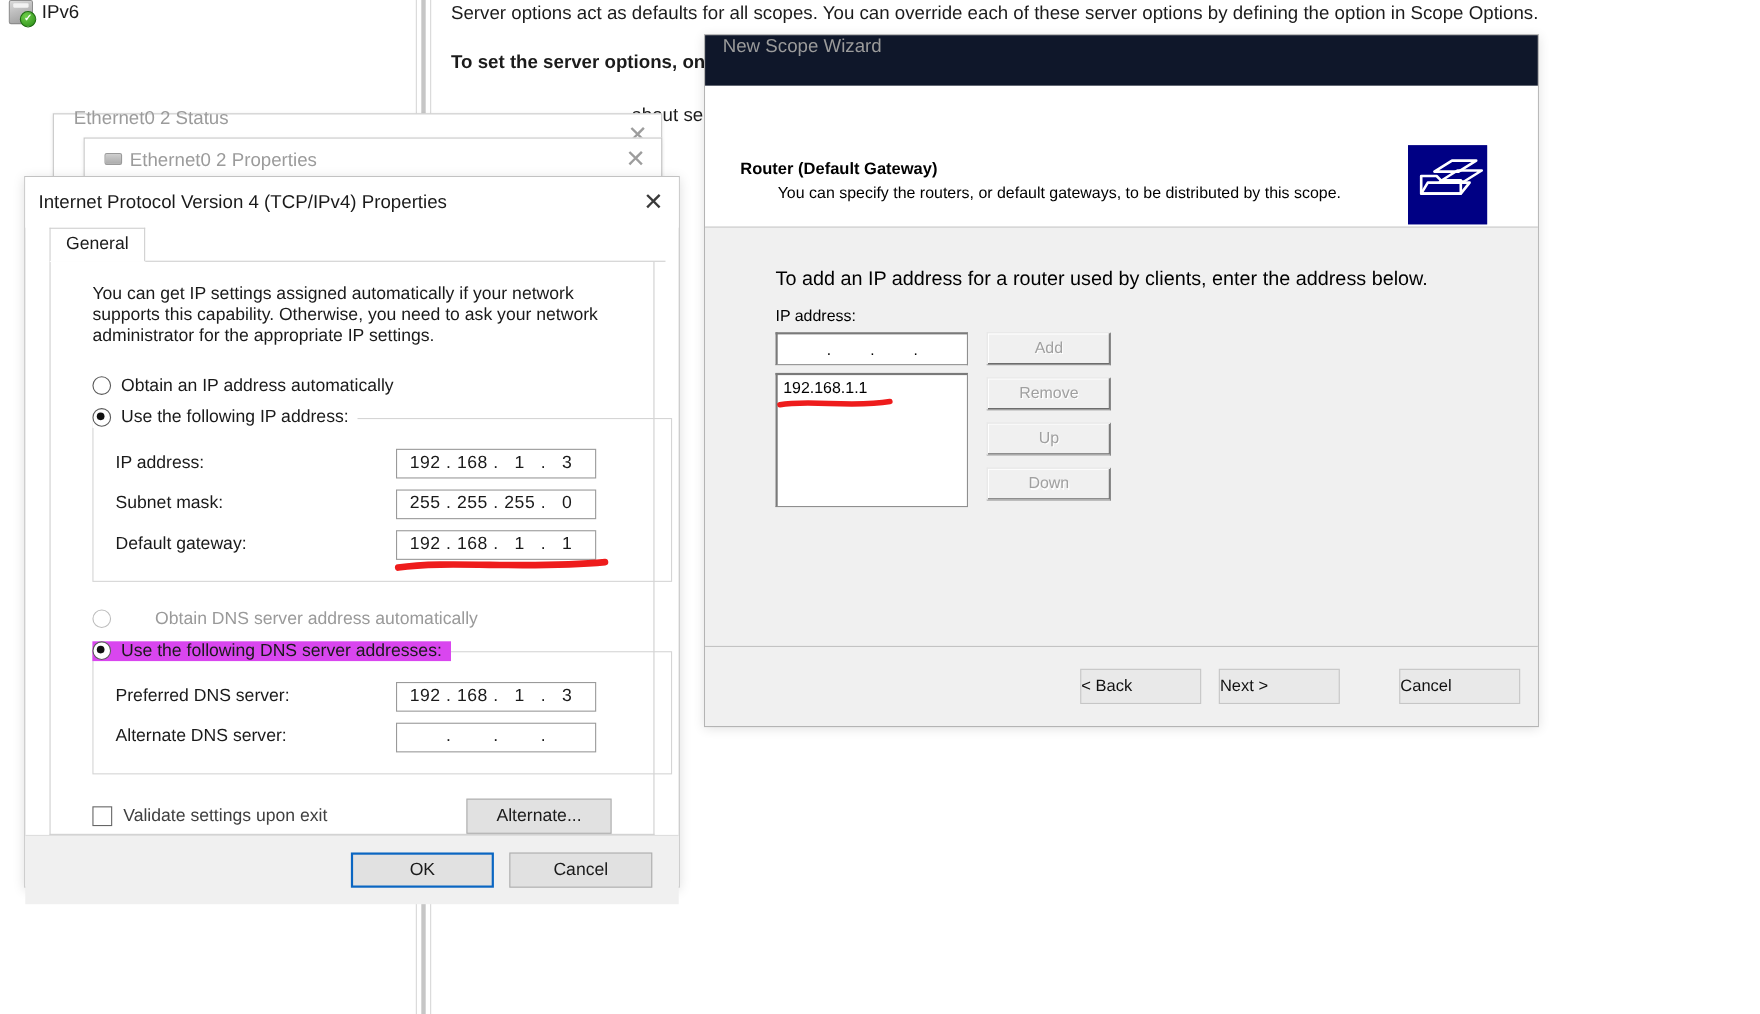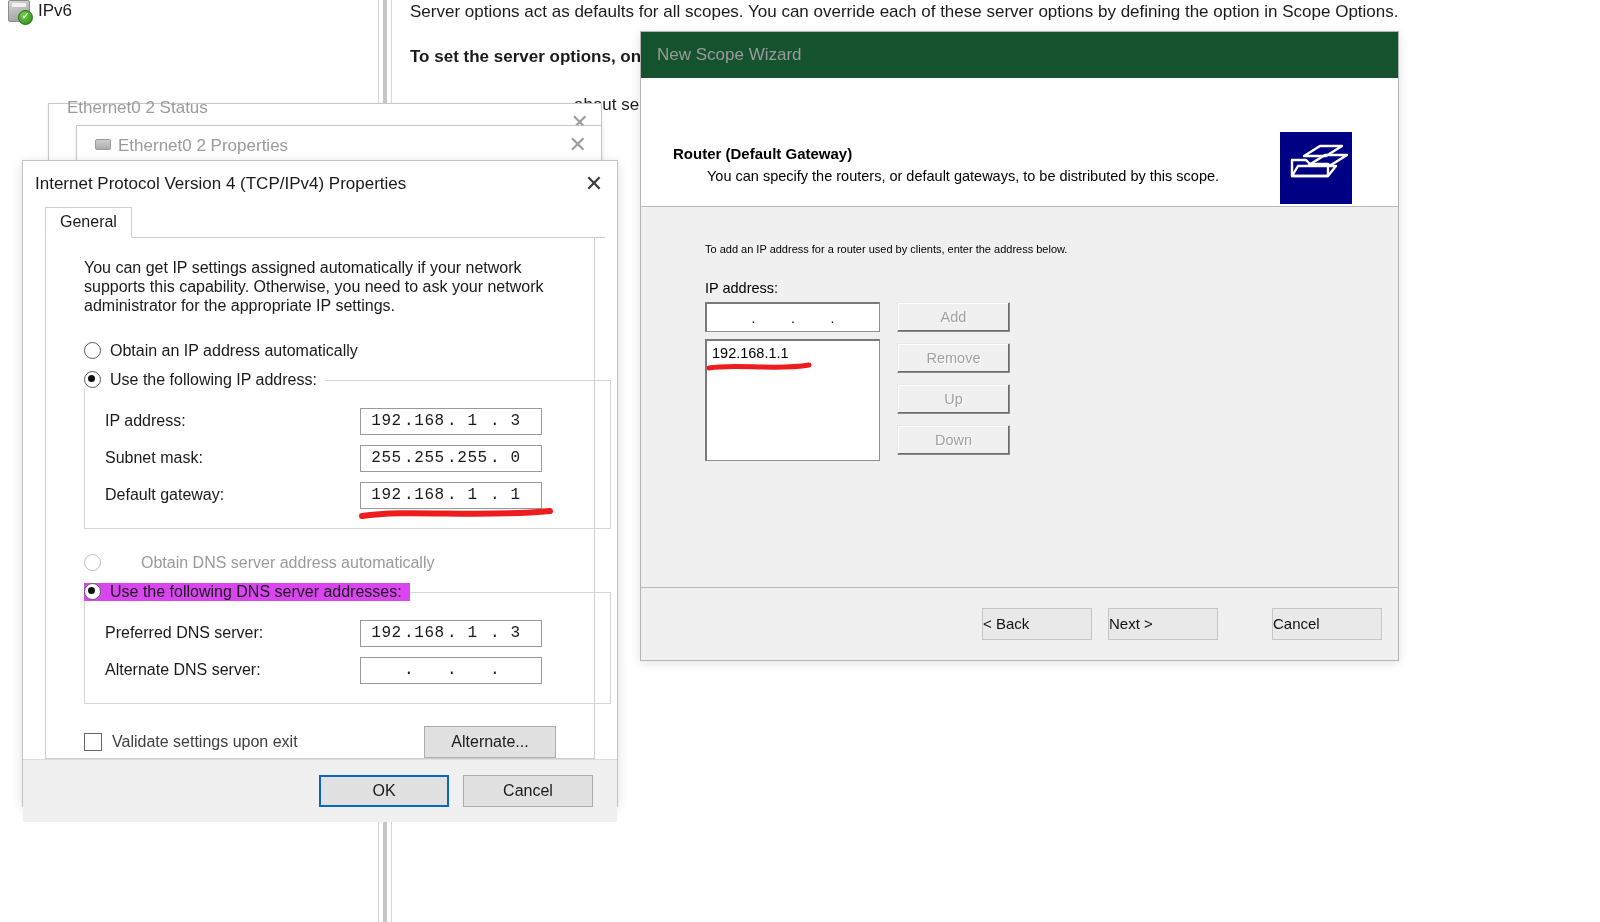--- a/index.html
+++ b/index.html
@@ -203,21 +203,21 @@
   .field-label {
     font-size: 16px; color: #1a1a1a;
     width: 255px; flex: none;
   }
   .ipbox {
     width: 182px; height: 27px; flex: none;
     border: 1px solid #9a9a9a;
     background: #ffffff;
     display: flex; align-items: center;
     font-size: 16px; color: #1a1a1a;
-    font-family: Liberation Mono, monospace;
+    font-family: Liberation Sans, sans-serif;
     letter-spacing: 0.5px;
     padding: 0 8px;
     box-sizing: border-box;
   }
   .ipbox .octet {
     flex: 1 1 0; text-align: center;
   }
   .ipbox .dot { width: 8px; text-align: center; color: #1a1a1a; }
 
   .validate-row {
@@ -272,22 +272,22 @@
     position: absolute;
     left: 640px; top: 31px;
     width: 757px; height: 628px;
     background: #f0f0f0;
     border: 1px solid #b4b4b4;
     box-shadow: 0 2px 10px rgba(0,0,0,0.12);
     display: flex; flex-direction: column;
   }
   .wiz-titlebar {
     height: 46px; flex: none;
-    background: #14532d;
-    display: flex; align-items: center;
+    background: #0f172a;
+    display: flex; 
     padding-left: 16px;
   }
   .wiz-title { font-size: 17px; color: #9b9b9b; }
   .wiz-header {
     flex: none;
     height: 128px;
     background: #ffffff;
     border-bottom: 1px solid #b8b8b8;
     position: relative;
     padding: 0 0 0 32px;
@@ -307,21 +307,21 @@
     overflow: hidden;
   }
   .wiz-body {
     flex: 1 1 auto;
     background: #f0f0f0;
     position: relative;
     padding: 0;
   }
   .wiz-instr {
     position: absolute; left: 64px; top: 36px;
-    font-size: 11px; color: #000;
+    font-size: 18px; color: #000;
   }
   .wiz-label {
     position: absolute; left: 64px; top: 73px;
     font-size: 14.5px; color: #000;
   }
   .wiz-ipinput {
     position: absolute; left: 64px; top: 95px;
     width: 175px; height: 30px;
     background: #ffffff;
     border: 1px solid #8f8f8f;

